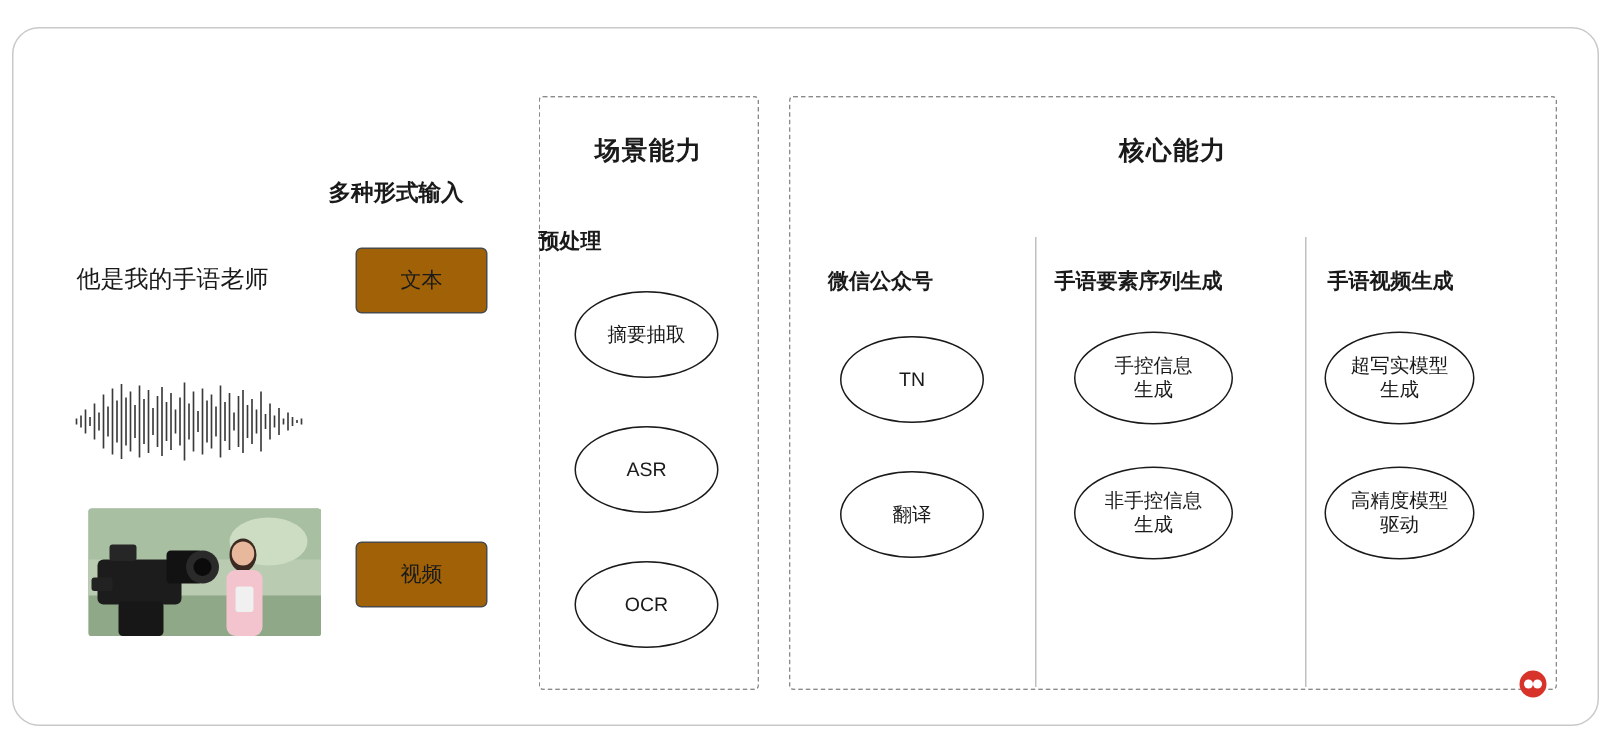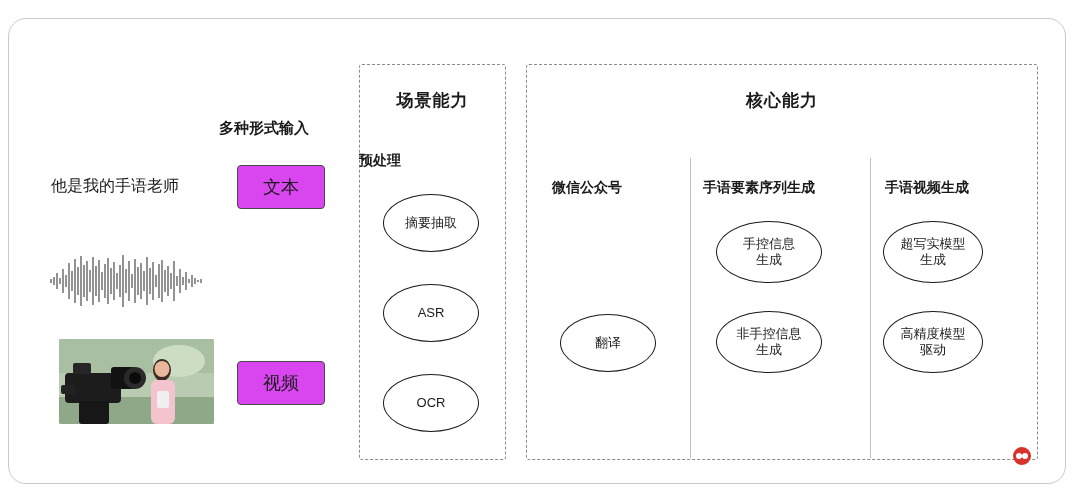--- a/index.html
+++ b/index.html
@@ -54,22 +54,22 @@
   }
   .chip {
     position: absolute;
     width: 88px;
     height: 44px;
     border: 1px solid #4a4a4a;
     border-radius: 4px;
     display: flex;
     align-items: center;
     justify-content: center;
-    font-size: 18px;
-    background: #d946ef;
+    font-size: 14px;
+    background: #a16207;
     box-sizing: border-box;
   }
   .chip-text  { left: 198px; top: 66px; }
   .chip-audio { left: 198px; top: 162px; }
   .chip-video { left: 198px; top: 262px; }
 
   .waveform {
     position: absolute;
     left: 10px;
     top: 152px;
@@ -298,20 +298,23 @@
   <div class="ellipse e-w1 sc-asr">ASR</div>
   <div class="ellipse e-w1 sc-ocr">OCR</div>
 
   <div class="panel panel-core">
     <div class="panel-title">核心能力</div>
     <div class="vsep" style="left:163px;"></div>
     <div class="vsep" style="left:343px;"></div>
   </div>
 
   <div class="sub-title c1-label">微信公众号</div>
+  <div class="ellipse e-w1 c1-a">
+    <span>TN</span>
+  </div>
   <div class="ellipse e-w1 c1-b">
     <span>翻译</span>
   </div>
 
   <div class="sub-title c2-label">手语要素序列生成</div>
   <div class="ellipse e-w2 c2-a">
     <div>
       <div>手控信息</div>
       <div>生成</div>
     </div>

